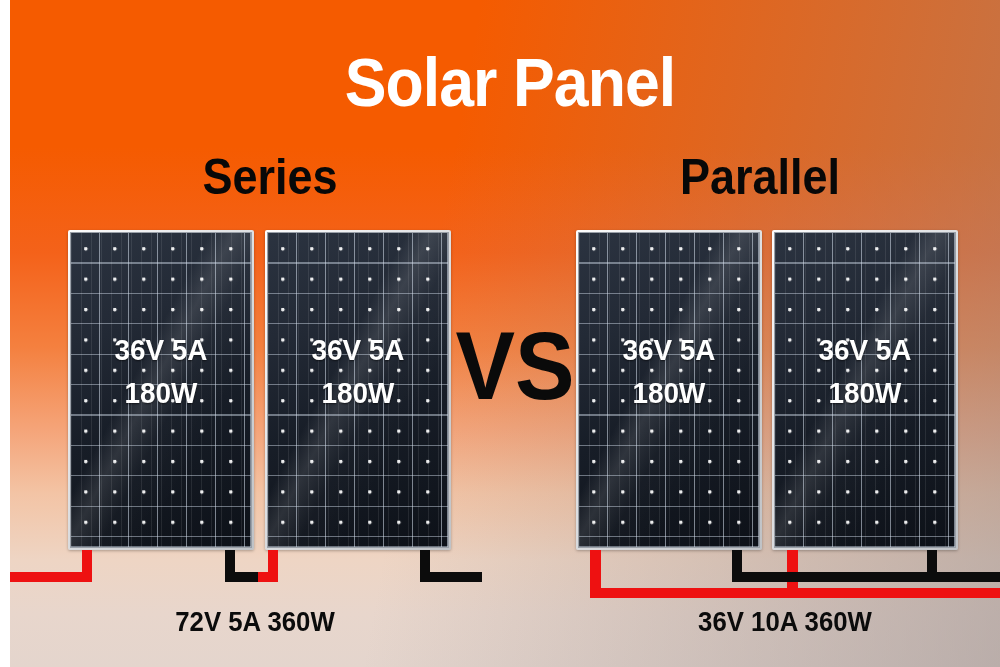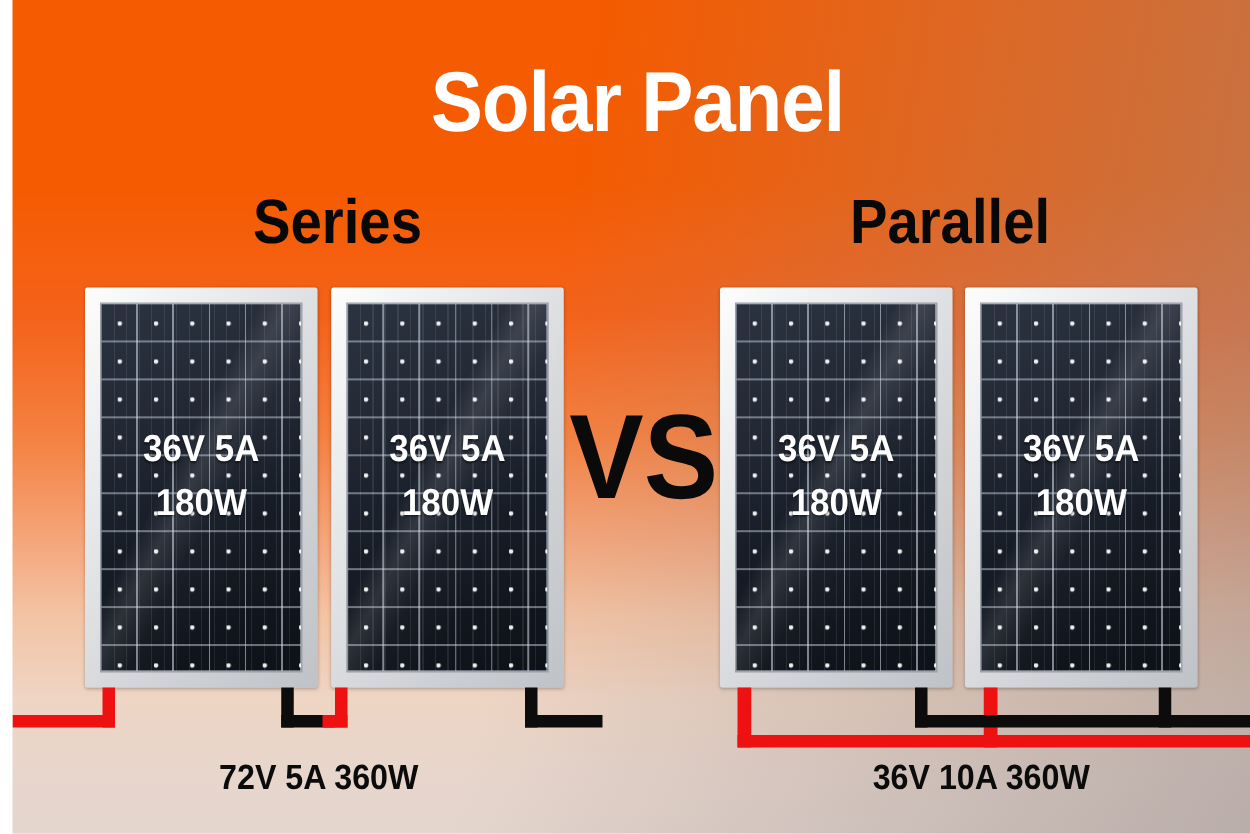--- a/index.html
+++ b/index.html
@@ -47,21 +47,21 @@
   .vs{
     position:absolute;left:440px;top:318px;width:130px;
     text-align:center;color:#0a0a0a;font-weight:bold;font-size:96px;
     line-height:1;transform:scaleX(0.93);
   }
 
   
   .panel{
     position:absolute;top:230px;width:186px;height:320px;
     background:linear-gradient(125deg,#fdfdfd 0%,#e9eaec 30%,#d4d6d9 62%,#bfc2c6 100%);
-    padding:12px;box-sizing:border-box;
+    padding:2px;box-sizing:border-box;
     border-radius:2px;
     box-shadow:0 1px 3px rgba(0,0,0,0.28);
   }
   .panel-inner{
     position:relative;width:100%;height:100%;overflow:hidden;
     background:
       
       linear-gradient(118deg, rgba(255,255,255,0.00) 0%, rgba(255,255,255,0.00) 40%,
                               rgba(255,255,255,0.11) 47%, rgba(255,255,255,0.02) 56%,
                               rgba(255,255,255,0.00) 70%),

